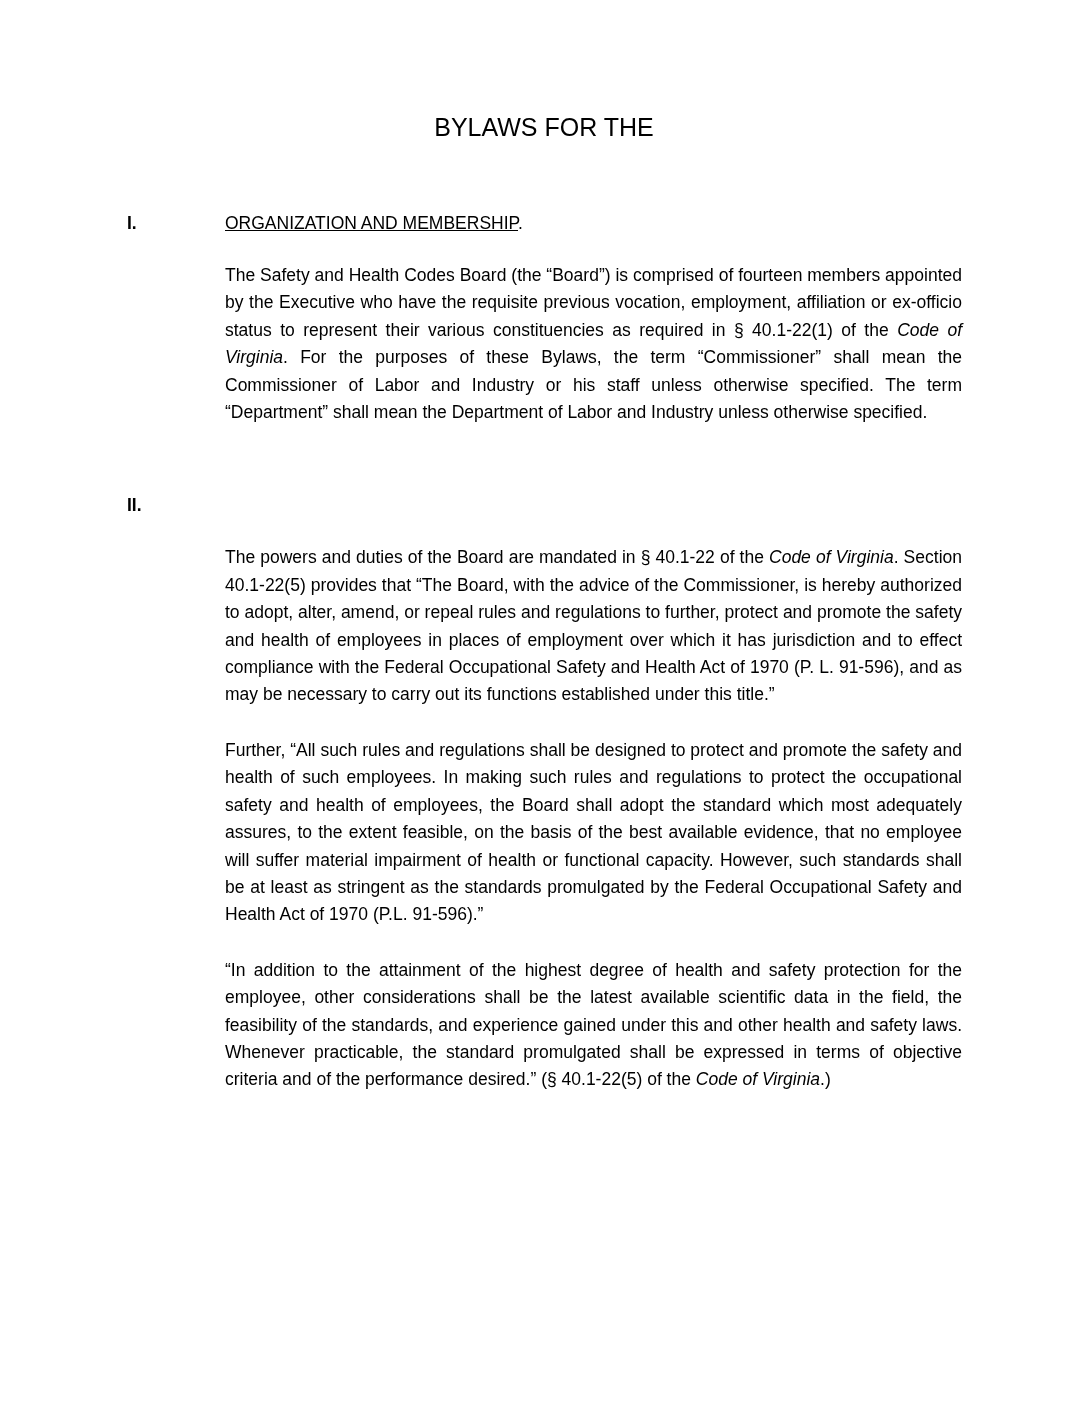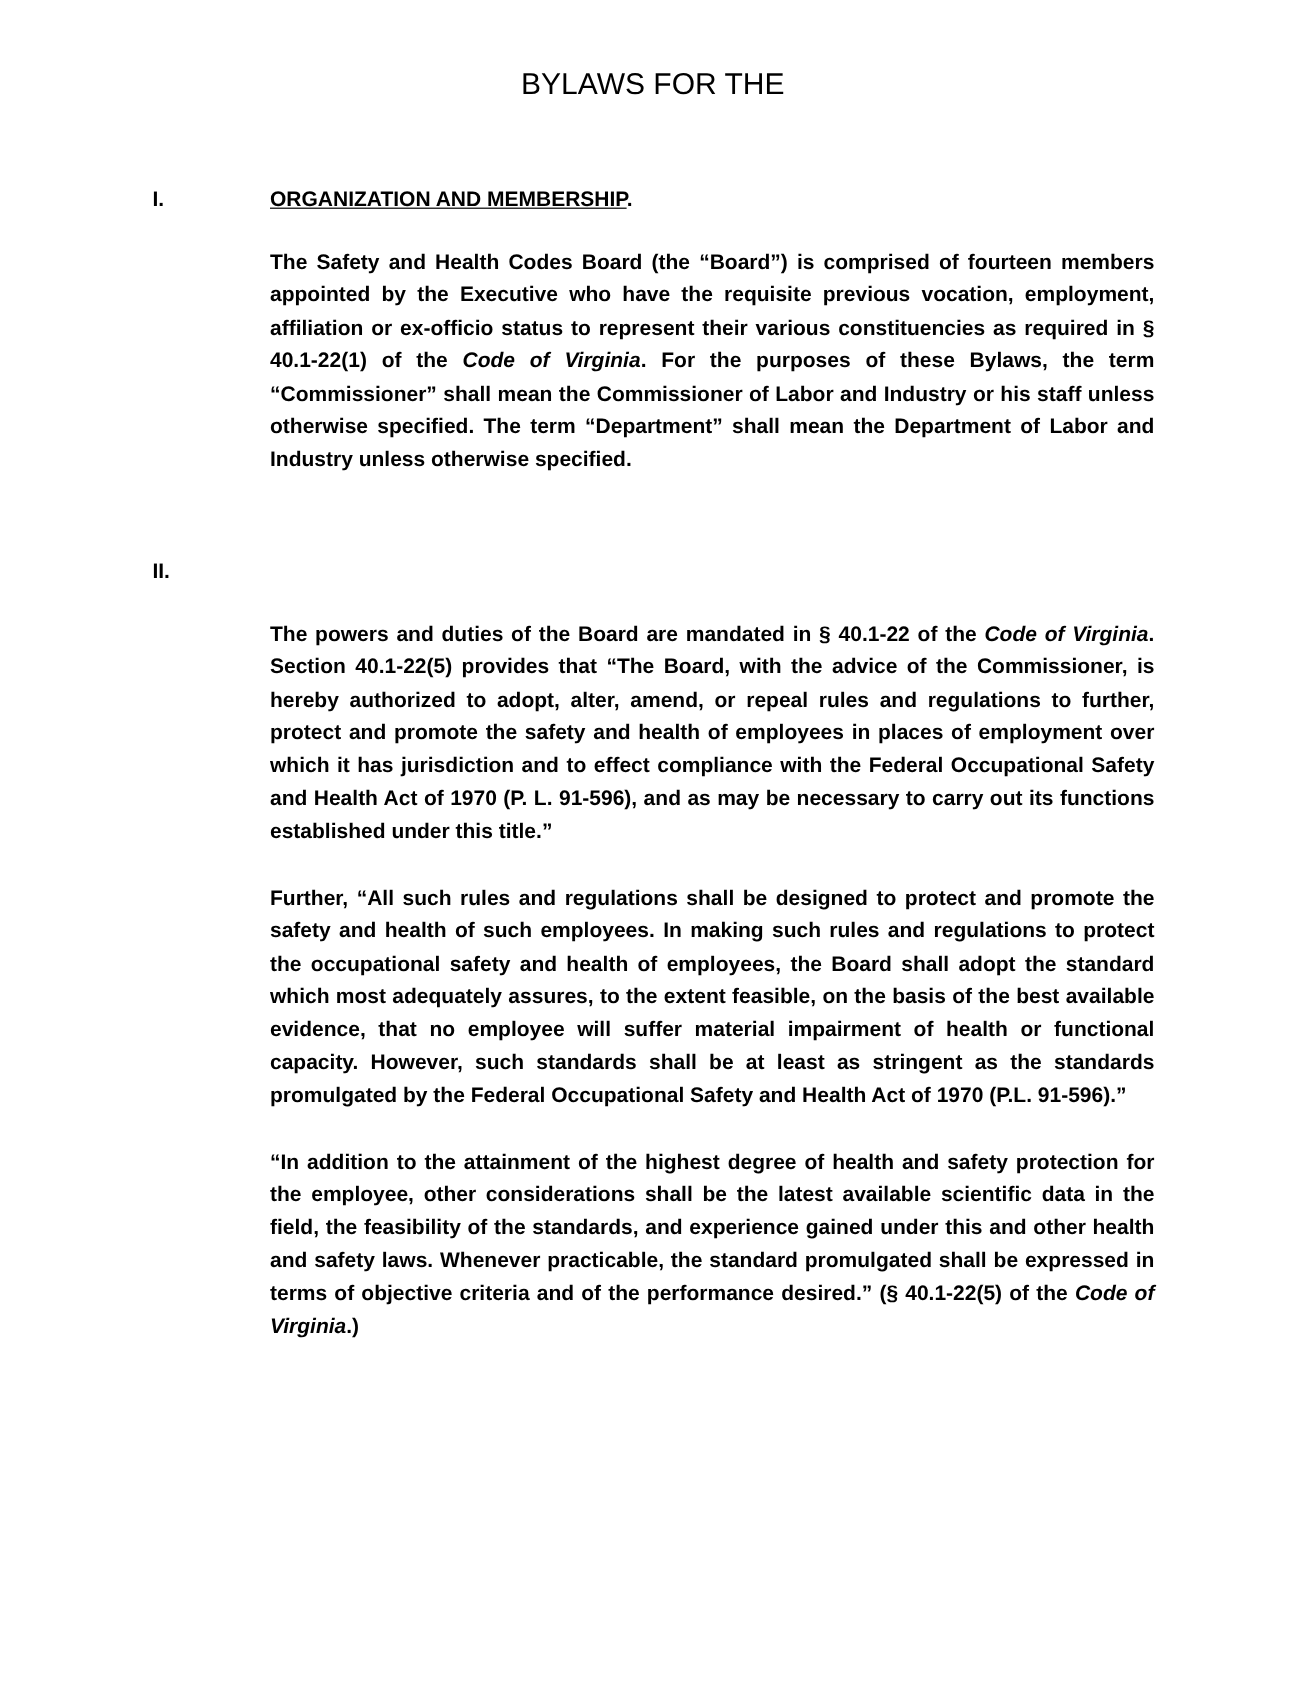--- a/index.html
+++ b/index.html
@@ -9,21 +9,21 @@
   }
   .page {
     position: relative;
     width: 1088px;
     height: 1408px;
     margin: 0 auto;
     background: #ffffff;
     color: #000000;
     font-family: "Liberation Sans", sans-serif;
     box-sizing: border-box;
-    padding-top: 54px;
+    padding-top: 111px;
     overflow: hidden;
   }
   .title {
     text-align: center;
     font-size: 25px;
     line-height: 33px;
     font-weight: 400;
   }
   .doc-section {
     margin-left: 127px;
@@ -39,34 +39,34 @@
     font-weight: 700;
   }
   .section-header .numeral {
     width: 98px;
     flex: 0 0 98px;
   }
   .section-header h2 {
     margin: 0;
     font-size: 17.5px;
     line-height: 27px;
-    font-weight: 700;
+    font-weight: 400;
   }
   .section-header .u { text-decoration: underline; }
   .section-body {
     margin-left: 98px;
     margin-top: 25px;
     width: 737px;
   }
   p.body-para {
     margin: 0 0 28px 0;
     font-size: 17.5px;
     line-height: 27.4px;
     text-align: justify;
-    font-weight: 700;
+    font-weight: 400;
   }
   p.body-para:last-child { margin-bottom: 0; }
 </style>
 </head>
 <body>
 
 <div class="page">
 
   <div class="title">
     <div>BYLAWS FOR THE</div>

